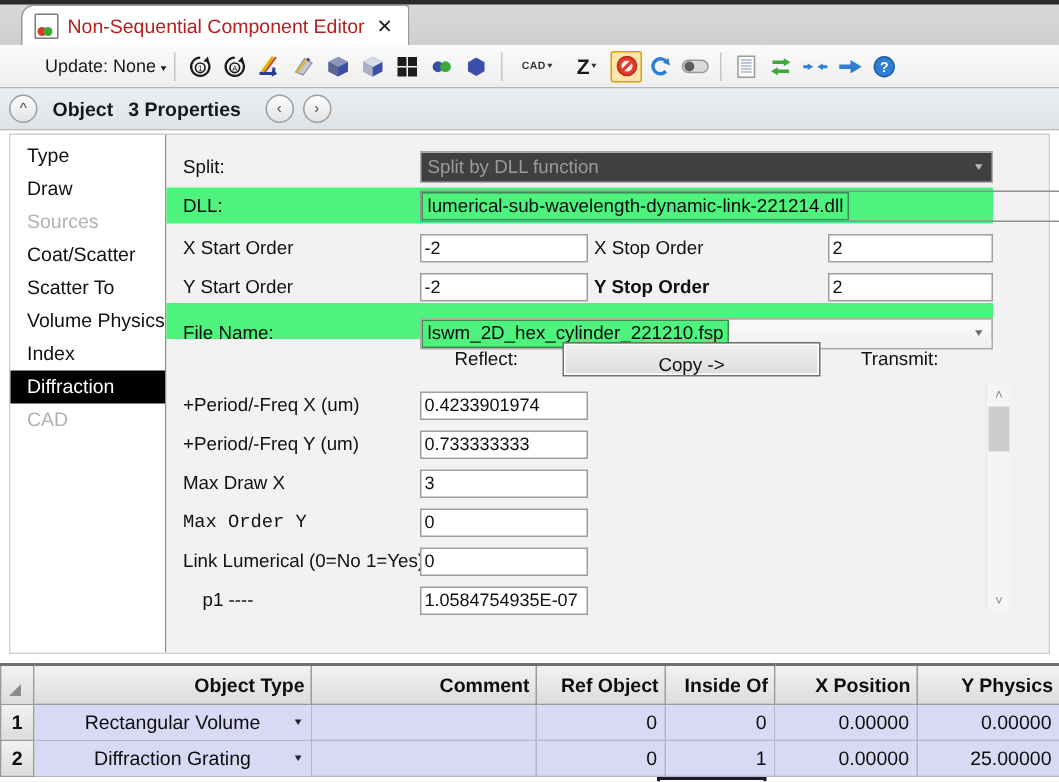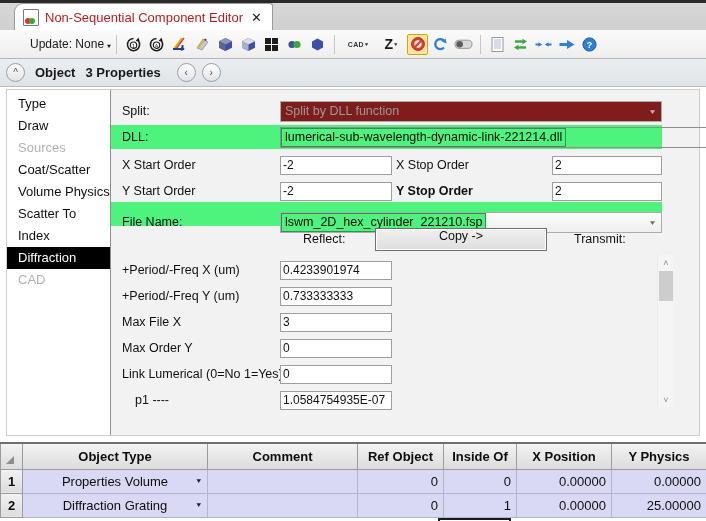--- a/index.html
+++ b/index.html
@@ -280,21 +280,21 @@
     box-sizing: border-box;
     position: relative;
     display: flex;
     align-items: center;
     padding-left: 4px;
     font-size: 12.5px;
     color: #101010;
     overflow: hidden;
     white-space: nowrap;
   }
-  .combo.disabled { color: #9a9a9a; background: #7f1d1d; }
+  .combo.disabled { color: #9a9a9a; background: #404040; }
   .combo .arrow {
     position: absolute;
     right: 6px; top: 50%;
     transform: translateY(-50%) scaleY(0.75);
     font-size: 10px;
     color: #6d6d6d;
   }
   .combo.disabled .arrow { color: #b8b8b8; }
   .combo-val-green {
     background: #4df37d;
@@ -315,21 +315,21 @@
     color: #101010;
     white-space: nowrap;
   }
   .copy-btn {
     position: absolute;
     height: 23px;
     background: linear-gradient(#f0f0f0, #dedede);
     border: 1px solid #707070;
     box-shadow: inset 0 0 0 1px #ffffff;
     display: flex;
-    align-items: flex-start;
+    align-items: flex-end;
     justify-content: center;
     font-size: 12.5px;
     color: #101010;
     box-sizing: border-box;
   }
   
   .vsb {
     position: absolute;
     width: 16px;
     background: #f5f5f5;
@@ -366,21 +366,21 @@
     width: 706px;
     font-size: 13px;
   }
   table.grid th {
     background: linear-gradient(#f2f2f2, #dcdcdc);
     border: 1px solid #9b9b9b;
     border-top: 2px solid #6f6f6f;
     height: 26px;
     font-weight: bold;
     color: #0d0d0d;
-    text-align: center;
+    text-align: right;
     padding: 0 4px;
     box-sizing: border-box;
     white-space: nowrap;
     overflow: hidden;
   }
   table.grid th.corner {
     background: linear-gradient(#f2f2f2, #dcdcdc);
     position: relative;
   }
   table.grid th.corner::after {
@@ -604,22 +604,22 @@
   </div>
 
   <div class="body">
     <div class="body-inner">
 
       <div class="catlist">
         <div class="catitem">Type</div>
         <div class="catitem">Draw</div>
         <div class="catitem disabled">Sources</div>
         <div class="catitem">Coat/Scatter</div>
+        <div class="catitem">Scatter To</div>
         <div class="catitem">Volume Physics</div>
-        <div class="catitem">Scatter To</div>
         <div class="catitem">Index</div>
         <div class="catitem selected">Diffraction</div>
         <div class="catitem disabled">CAD</div>
       </div>
 
       <div class="form">
 
         <div class="row" style="top:8px;">
           <span class="lbl" style="position:absolute;left:11px;">Split:</span>
           <span class="combo disabled" style="position:absolute;left:169px;width:382px;">
@@ -668,25 +668,25 @@
 
         <div class="row" style="top:167px;">
           <span class="lbl" style="position:absolute;left:11px;">+Period/-Freq X (um)</span>
           <span class="inp" style="position:absolute;left:169px;width:112px;">0.4233901974</span>
         </div>
         <div class="row" style="top:193px;">
           <span class="lbl" style="position:absolute;left:11px;">+Period/-Freq Y (um)</span>
           <span class="inp" style="position:absolute;left:169px;width:112px;">0.733333333</span>
         </div>
         <div class="row" style="top:219px;">
-          <span class="lbl" style="position:absolute;left:11px;">Max File X</span>
+          <span class="lbl" style="position:absolute;left:11px;">Max Draw X</span>
           <span class="inp" style="position:absolute;left:169px;width:112px;">3</span>
         </div>
         <div class="row" style="top:245px;">
-          <span class="lbl" style="position:absolute;left:11px;">Max Order Y</span>
+          <span class="lbl" style="position:absolute;left:11px;font-family:Liberation Mono, monospace;">Max Order Y</span>
           <span class="inp" style="position:absolute;left:169px;width:112px;">0</span>
         </div>
         <div class="row" style="top:271px;">
           <span class="lbl" style="position:absolute;left:11px;">Link Lumerical (0=No 1=Yes)</span>
           <span class="inp" style="position:absolute;left:169px;width:112px;">0</span>
         </div>
         <div class="row" style="top:297px;">
           <span class="lbl" style="position:absolute;left:11px;padding-left:13px;">p1 ----</span>
           <span class="inp" style="position:absolute;left:169px;width:112px;">1.0584754935E-07</span>
         </div>
@@ -721,21 +721,21 @@
           <th>Ref Object</th>
           <th>Inside Of</th>
           <th>X Position</th>
           <th>Y Physics</th>
         </tr>
       </thead>
       <tbody>
         <tr>
           <td class="rownum">1</td>
           <td class="objtype">
-            <span>Properties Volume</span>
+            <span>Rectangular Volume</span>
             <span class="dd">▾</span>
           </td>
           <td></td>
           <td class="num">0</td>
           <td class="num">0</td>
           <td class="numpos">0.00000</td>
           <td class="numpos">0.00000</td>
         </tr>
         <tr>
           <td class="rownum">2</td>

